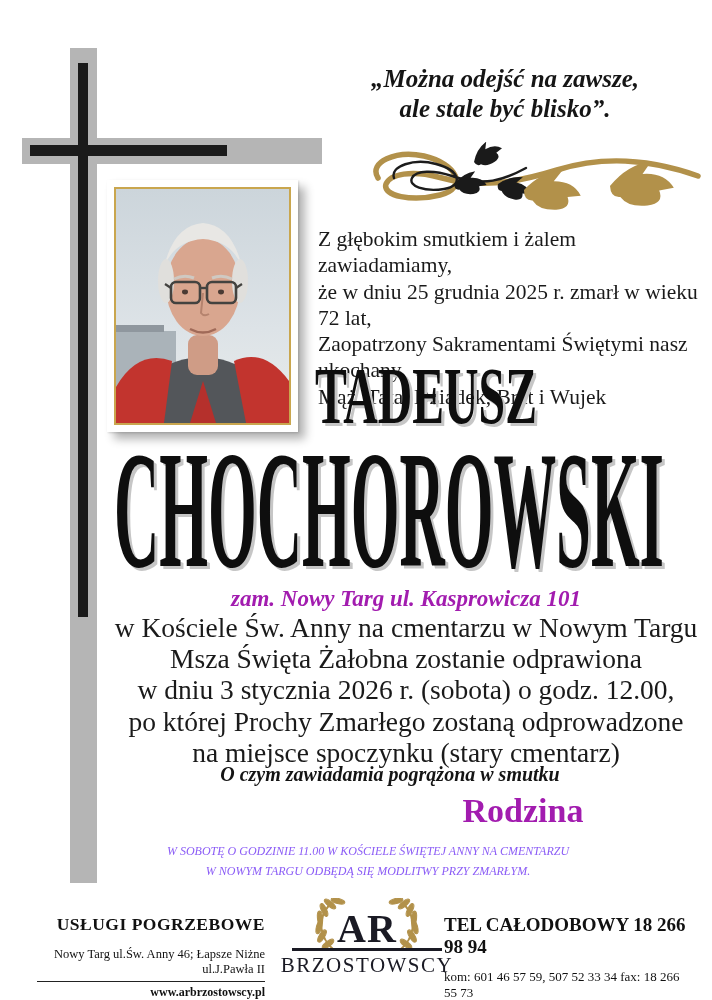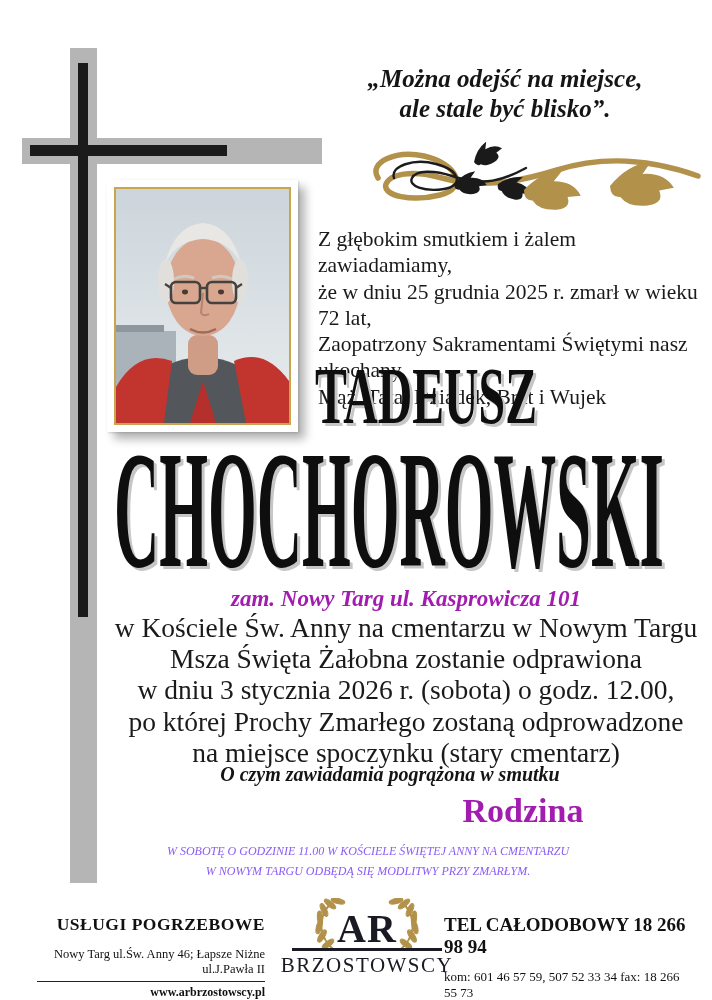--- a/index.html
+++ b/index.html
@@ -129,21 +129,21 @@
         <ellipse cx="69" cy="103" rx="3" ry="2.4" fill="#4a3a33"></ellipse>
         <ellipse cx="105" cy="103" rx="3" ry="2.4" fill="#4a3a33"></ellipse>
 
         <path d="M87,104 L85,124 Q88,128 93,125" stroke="#b5836e" stroke-width="2" fill="none"></path>
         <path d="M74,140 Q87,147 100,140" stroke="#a06a58" stroke-width="2.4" fill="none"></path>
       </svg>
     </div>
   </div>
 
   <div class="quote">
-    <span class="line">„Można odejść na miejsce,</span>
+    <span class="line">„Można odejść na zawsze,</span>
     <span class="line">ale stale być blisko”.</span>
   </div>
 
   <svg class="ornament" width="342" height="70" viewBox="0 0 342 70">
     <defs>
       <path id="olf" d="M0,0 Q6,-10 16,-13 L13,-7 Q22,-9 27,-3 L21,-1 Q24,4 17,6 Q9,8 5,4 Q1,5 0,0 Z"></path>
     </defs>
     <g>
       <path d="M16,36 C6,20 34,8 62,14 C96,22 106,46 78,53 C50,60 20,54 24,42 C28,32 50,28 76,35 C116,46 150,42 195,28 C240,14 285,16 336,34" stroke="#b2914a" stroke-width="5.5" fill="none" stroke-linecap="round"></path>
       <path d="M32,36 C28,24 52,16 74,22 C98,28 102,44 82,47 C62,50 46,44 50,36 C54,28 72,28 90,34 C122,45 142,38 164,26" stroke="#1c1c1c" stroke-width="2.4" fill="none" stroke-linecap="round"></path>

